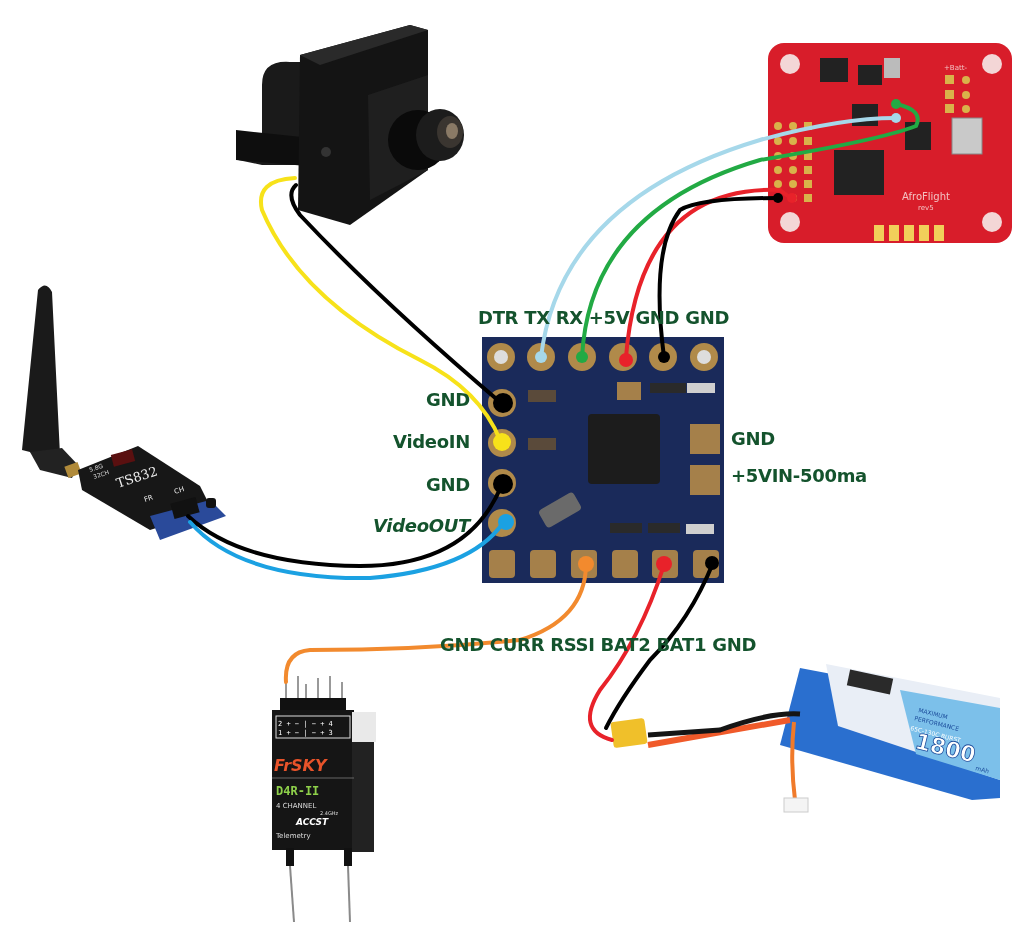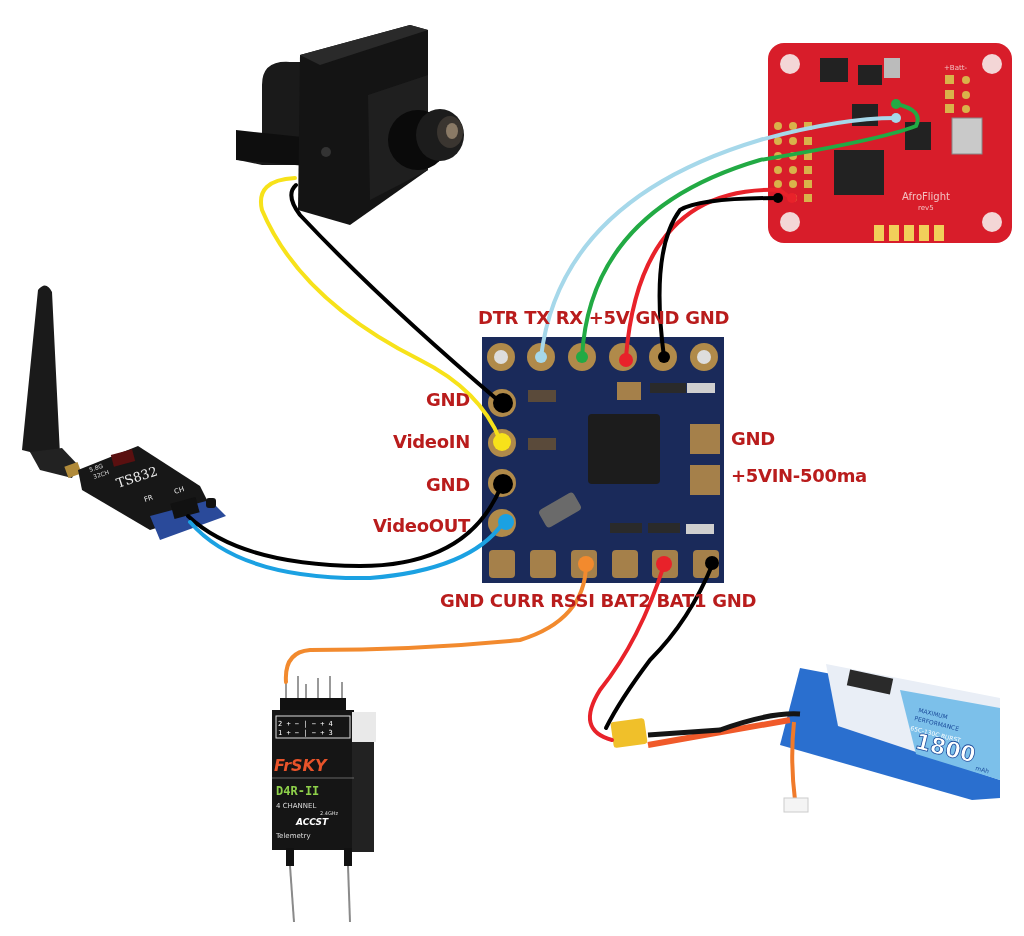--- a/index.html
+++ b/index.html
@@ -1,18 +1,18 @@
 <!DOCTYPE html>
 <html><head>
 <meta charset="utf-8">
 <style>
   html,body{margin:0;padding:0;background:#ffffff;}
   #stage{position:relative;width:1024px;height:936px;overflow:hidden;background:#fff;font-family:"DejaVu Sans",sans-serif;}
   svg#wires{position:absolute;left:0;top:0;width:1024px;height:936px;}
-  .lbl{position:absolute;font-weight:bold;font-size:18px;color:#b91c1c;white-space:nowrap;letter-spacing:-0.3px;}
+  .lbl{position:absolute;font-weight:bold;font-size:18px;color:#14532d;white-space:nowrap;letter-spacing:-0.3px;}
   .lbl.r{text-align:right;}
 </style>
 </head>
 <body>
 
 <div id="stage">
 <svg id="wires" viewBox="0 0 1024 936" xmlns="http://www.w3.org/2000/svg">
 
   <g>
 
@@ -224,20 +224,20 @@
     <circle cx="792" cy="198" r="5" fill="#e8222a" stroke="none"></circle>
     <circle cx="778" cy="198" r="5" fill="#000" stroke="none"></circle>
   </g>
 </svg>
 
 <div class="lbl" style="left:478px;top:307px;">DTR TX RX +5V GND GND</div>
 
 <div class="lbl r" style="left:400px;top:389px;width:70px;">GND</div>
 <div class="lbl r" style="left:370px;top:431px;width:100px;">VideoIN</div>
 <div class="lbl r" style="left:400px;top:474px;width:70px;">GND</div>
-<div class="lbl r" style="left:350px;top:515px;width:120px;">VideoOUT</div>
+<div class="lbl r" style="left:350px;top:515px;width:120px;font-style:italic;">VideoOUT</div>
 
 <div class="lbl" style="left:731px;top:428px;">GND</div>
 <div class="lbl" style="left:731px;top:465px;">+5VIN-500ma</div>
 
-<div class="lbl" style="left:440px;top:590px;">GND CURR RSSI BAT2 BAT1 GND</div>
+<div class="lbl" style="left:440px;top:634px;">GND CURR RSSI BAT2 BAT1 GND</div>
 
 </div>
 
 </body></html>

